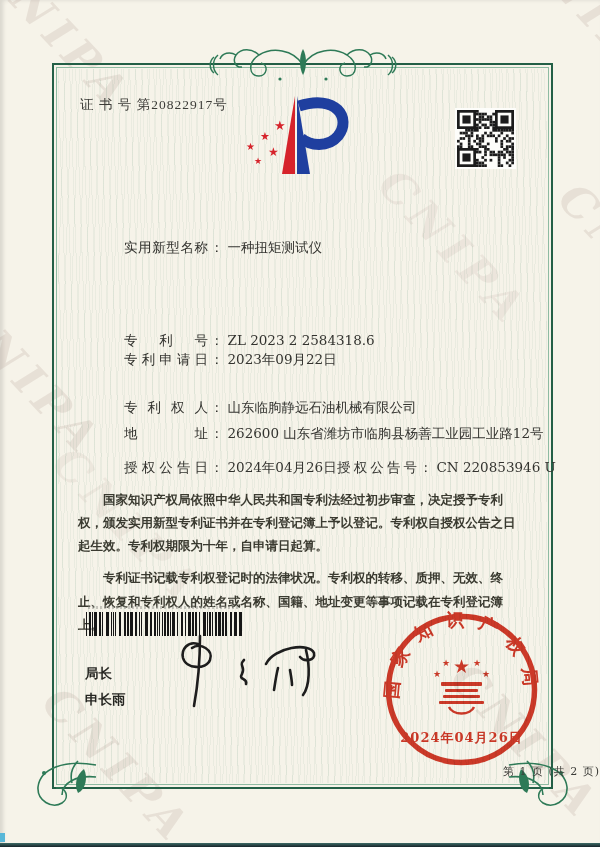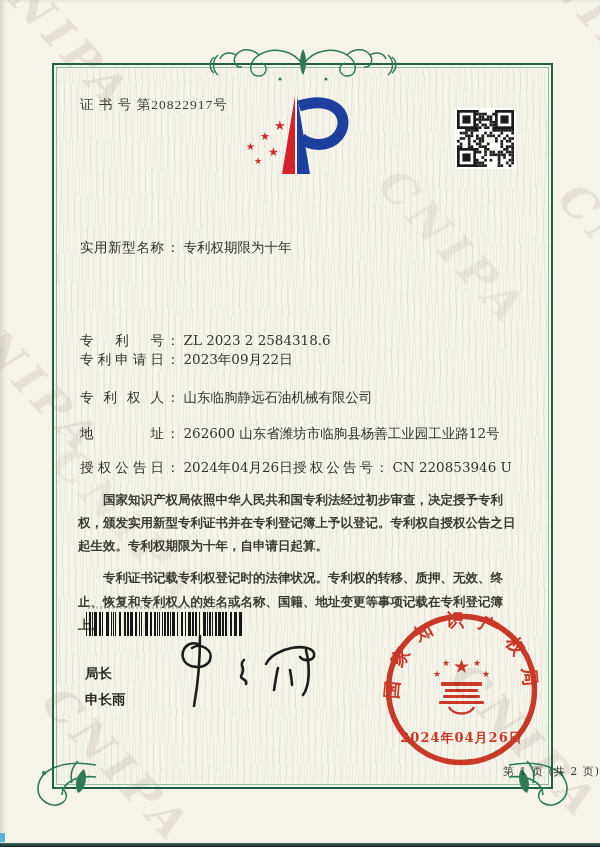--- a/index.html
+++ b/index.html
@@ -21,21 +21,21 @@
   .corner{position:absolute;bottom:-24px;}
   .corner.left{left:-22px;}
   .corner.right{right:-22px;transform:scale(-1,1);}
   
   .cert-no{position:absolute;left:80px;top:96px;font-size:13.5px;letter-spacing:1px;color:#3b3b37;z-index:3;font-family:Liberation Serif, serif;}
   .logo{position:absolute;left:238px;top:90px;z-index:3;}
   .qr{position:absolute;left:455px;top:108px;width:57px;height:57px;z-index:3;background:#fdfdfa;padding:2px;}
   .title{position:absolute;left:0;right:0;top:183px;text-align:center;font-size:29px;font-weight:700;
          letter-spacing:5px;color:#1c1c19;z-index:3;}
   .frow{position:absolute;left:80px;white-space:nowrap;font-size:13.5px;color:#33332f;z-index:3;}
-  .flabel{display:inline-block;width:84px;text-align:justify;text-align-last:justify;vertical-align:bottom;}
+  .flabel{display:inline-block;width:84px;text-align:justify;text-align-last:justify;vertical-align:bottom;margin-left:44px;}
   .colon{margin:0 4px 0 2px;}
   .pair2{position:absolute;left:213px;top:0;white-space:nowrap;}
   .pair2 .flabel{width:80px;}
   .notice{position:absolute;left:78px;top:488px;width:448px;z-index:3;font-weight:bold;}
   .notice p{margin:0 0 9px 0;text-indent:2em;font-size:12.5px;line-height:1.85;color:#3a3a30;}
   .barcode{position:absolute;left:86px;top:612px;width:156px;height:24px;z-index:3;}
   .barcode i{position:absolute;top:0;bottom:0;background:#161616;}
   .barcode .microtext{position:absolute;left:2px;top:-6px;width:150px;height:3px;opacity:.45;
       background:repeating-linear-gradient(90deg,#8a8a84 0 2px,transparent 2px 4px);}
   .officer{position:absolute;left:85px;top:660px;z-index:3;
@@ -274,29 +274,29 @@
         <rect x="37.800000000000004" y="0" width="18.900000000000002" height="18.900000000000002"></rect>
         <rect fill="#fdfdfa" x="40.5" y="2.7" width="13.5" height="13.5"></rect>
         <rect x="43.2" y="5.4" width="8.100000000000001" height="8.100000000000001"></rect>
         <rect x="0" y="37.800000000000004" width="18.900000000000002" height="18.900000000000002"></rect>
         <rect fill="#fdfdfa" x="2.7" y="40.5" width="13.5" height="13.5"></rect>
         <rect x="5.4" y="43.2" width="8.100000000000001" height="8.100000000000001"></rect>
       </svg></div>
 
 
   <div class="frow" style="top:239px">
-    <span class="flabel">实用新型名称</span><span class="colon">：</span><span class="fval">专利权期限为十年</span>
+    <span class="flabel">实用新型名称</span><span class="colon">：</span><span class="fval">一种扭矩测试仪</span>
   </div>
   <div class="frow" style="top:332px">
     <span class="flabel">专利号</span><span class="colon">：</span><span class="fval">ZL 2023 2 2584318.6</span>
   </div>
   <div class="frow" style="top:351px">
     <span class="flabel">专利申请日</span><span class="colon">：</span><span class="fval">2023年09月22日</span>
   </div>
-  <div class="frow" style="top:389px">
+  <div class="frow" style="top:399px">
     <span class="flabel">专利权人</span><span class="colon">：</span><span class="fval">山东临朐静远石油机械有限公司</span>
   </div>
   <div class="frow" style="top:425px">
     <span class="flabel">地址</span><span class="colon">：</span><span class="fval">262600 山东省潍坊市临朐县杨善工业园工业路12号</span>
   </div>
   <div class="frow" style="top:459px">
     <span class="flabel">授权公告日</span><span class="colon">：</span><span class="fval">2024年04月26日</span>
     <span class="pair2">
       <span class="flabel">授权公告号</span><span class="colon">：</span><span class="fval">CN 220853946 U</span>
     </span>

